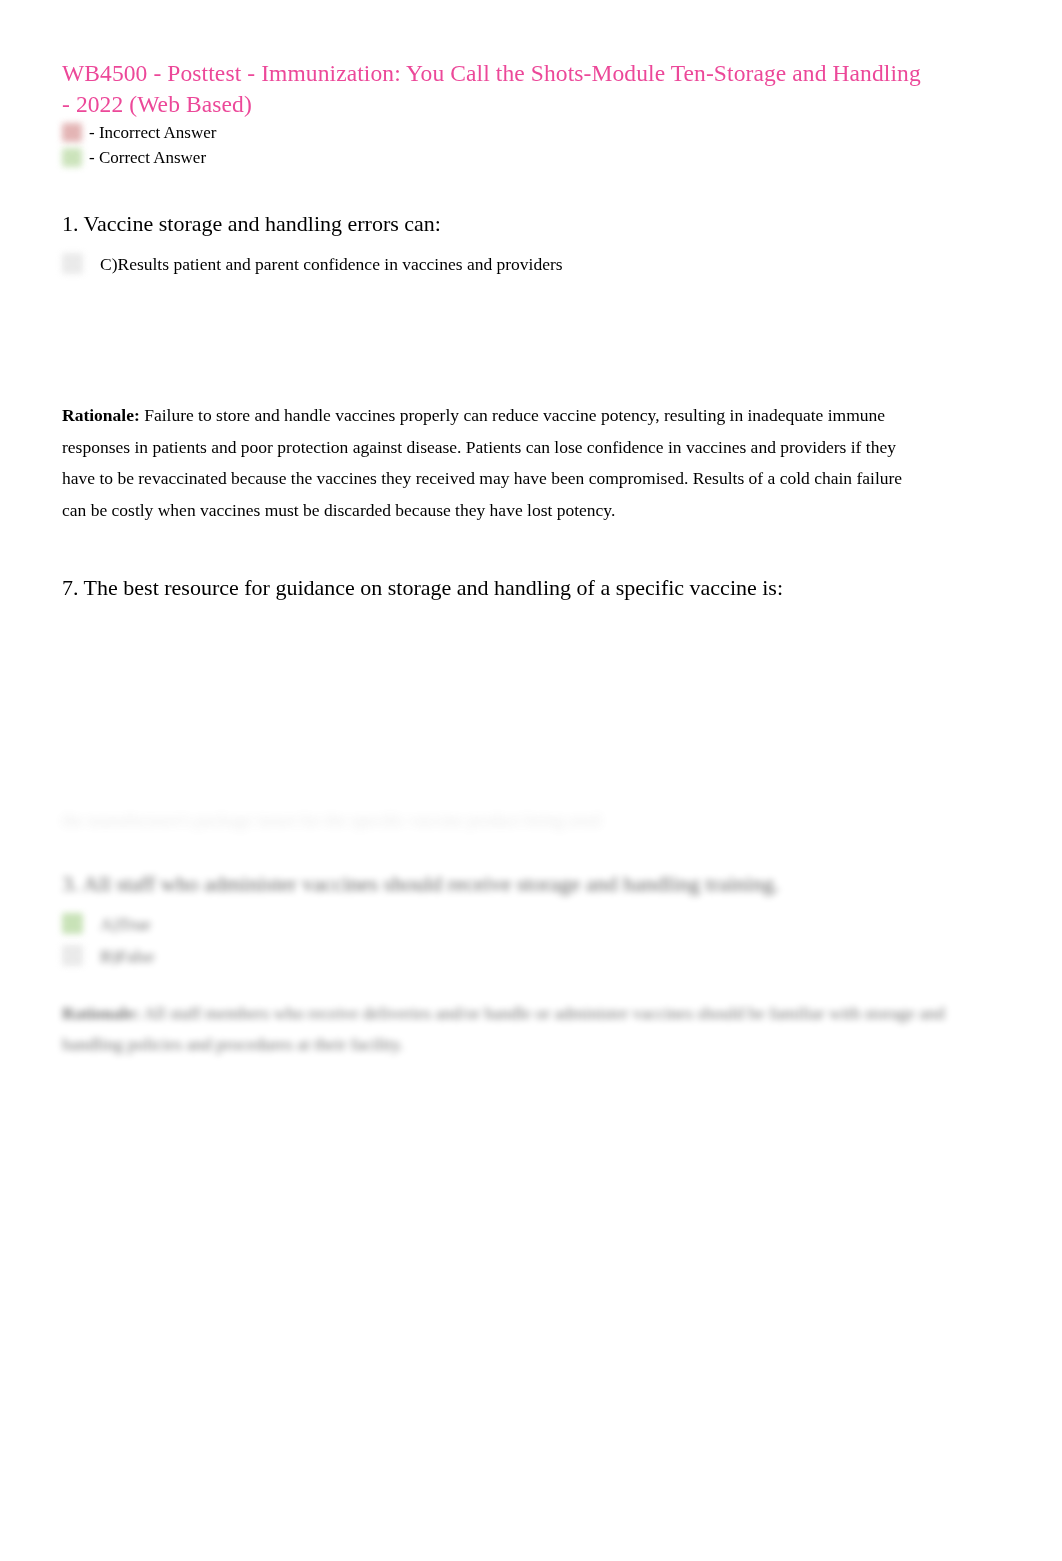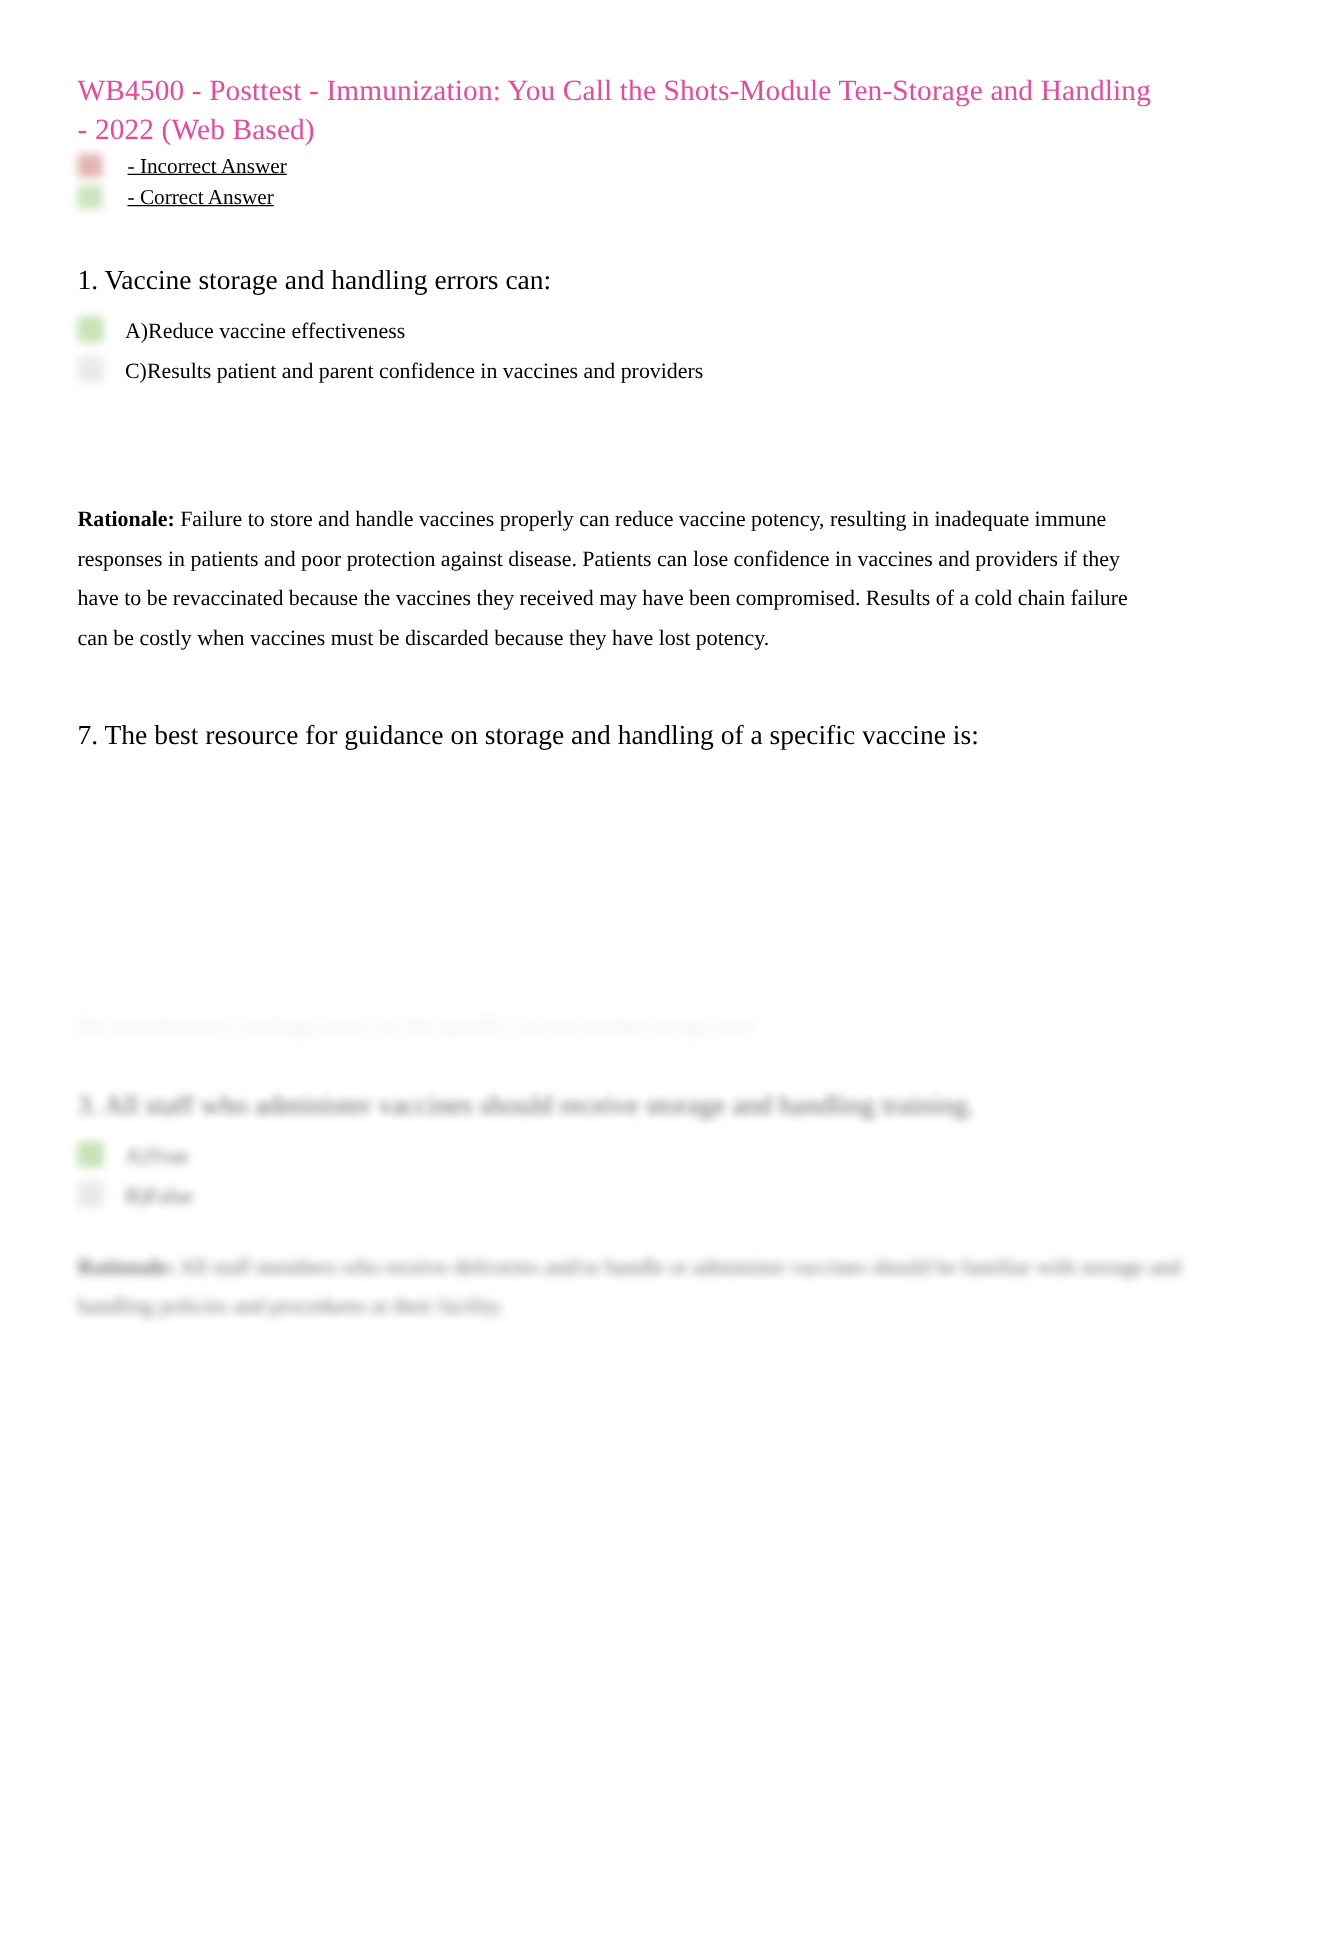--- a/index.html
+++ b/index.html
@@ -49,23 +49,22 @@
     display: inline-block;
     width: 20px;
     height: 19px;
     vertical-align: -4px;
     border-radius: 2px;
     filter: blur(3.2px);
     opacity: 0.85;
   }
   .legend-label {
     display: inline-block;
-    margin-left: 20px;
+    margin-left: 7px;
     vertical-align: 0;
-    text-decoration: underline;
   }
 
   
   .question {
     position: absolute;
     left: 62px;
     width: 900px;
   }
   .q-stem {
     font-size: 22px;
@@ -163,24 +162,20 @@
       <span class="legend-swatch" style="background:#dfa8a8;"></span><span class="legend-label">- Incorrect Answer</span>
     </div>
     <div class="legend-row">
       <span class="legend-swatch" style="background:#c3dfb0;"></span><span class="legend-label">- Correct Answer</span>
     </div>
   </div>
 
   <div class="question" id="question-1">
     <div class="q-stem">1. Vaccine storage and handling errors can:</div>
     <div class="options">
-      <div class="option-row">
-        <span class="opt-swatch correct"></span>
-        <span class="opt-text">A)Reduce vaccine effectiveness</span>
-      </div>
       <div class="option-row">
         <span class="opt-swatch neutral"></span>
         <span class="opt-text">C)Results patient and parent confidence in vaccines and providers</span>
       </div>
     </div>
   </div>
 
   <div class="rationale" id="rationale-1">
     <span class="rationale-label">Rationale:</span><span>  Failure to store and handle vaccines properly can reduce vaccine potency, resulting in inadequate immune responses in patients and poor protection against disease. Patients can lose confidence in vaccines and providers if they have to be revaccinated because the vaccines they received may have been compromised. Results of a cold chain failure can be costly when vaccines must be discarded because they have lost potency.</span>
   </div>

